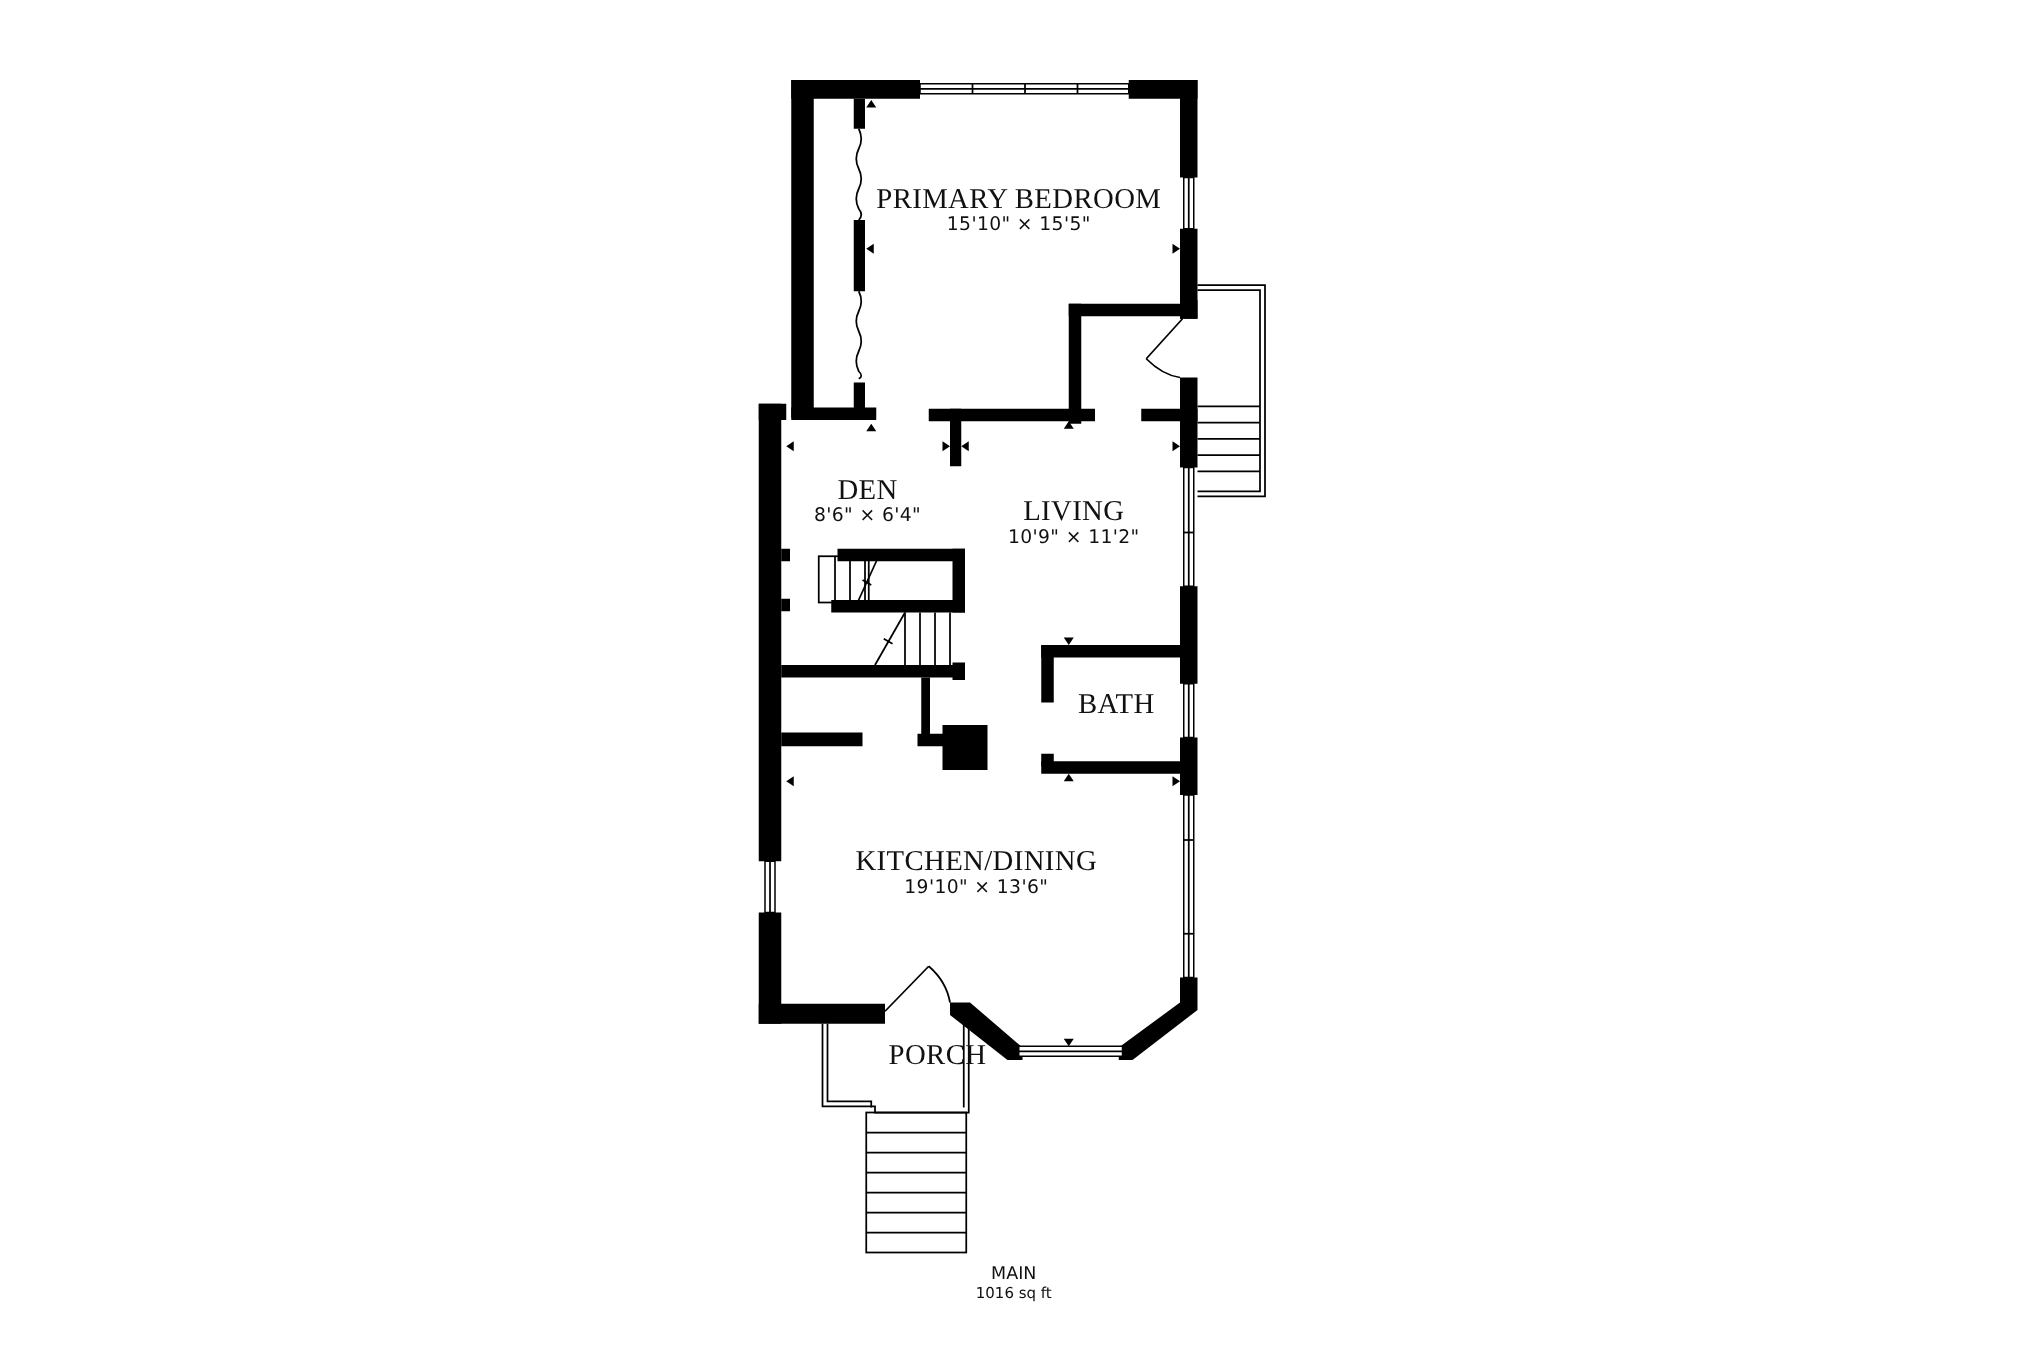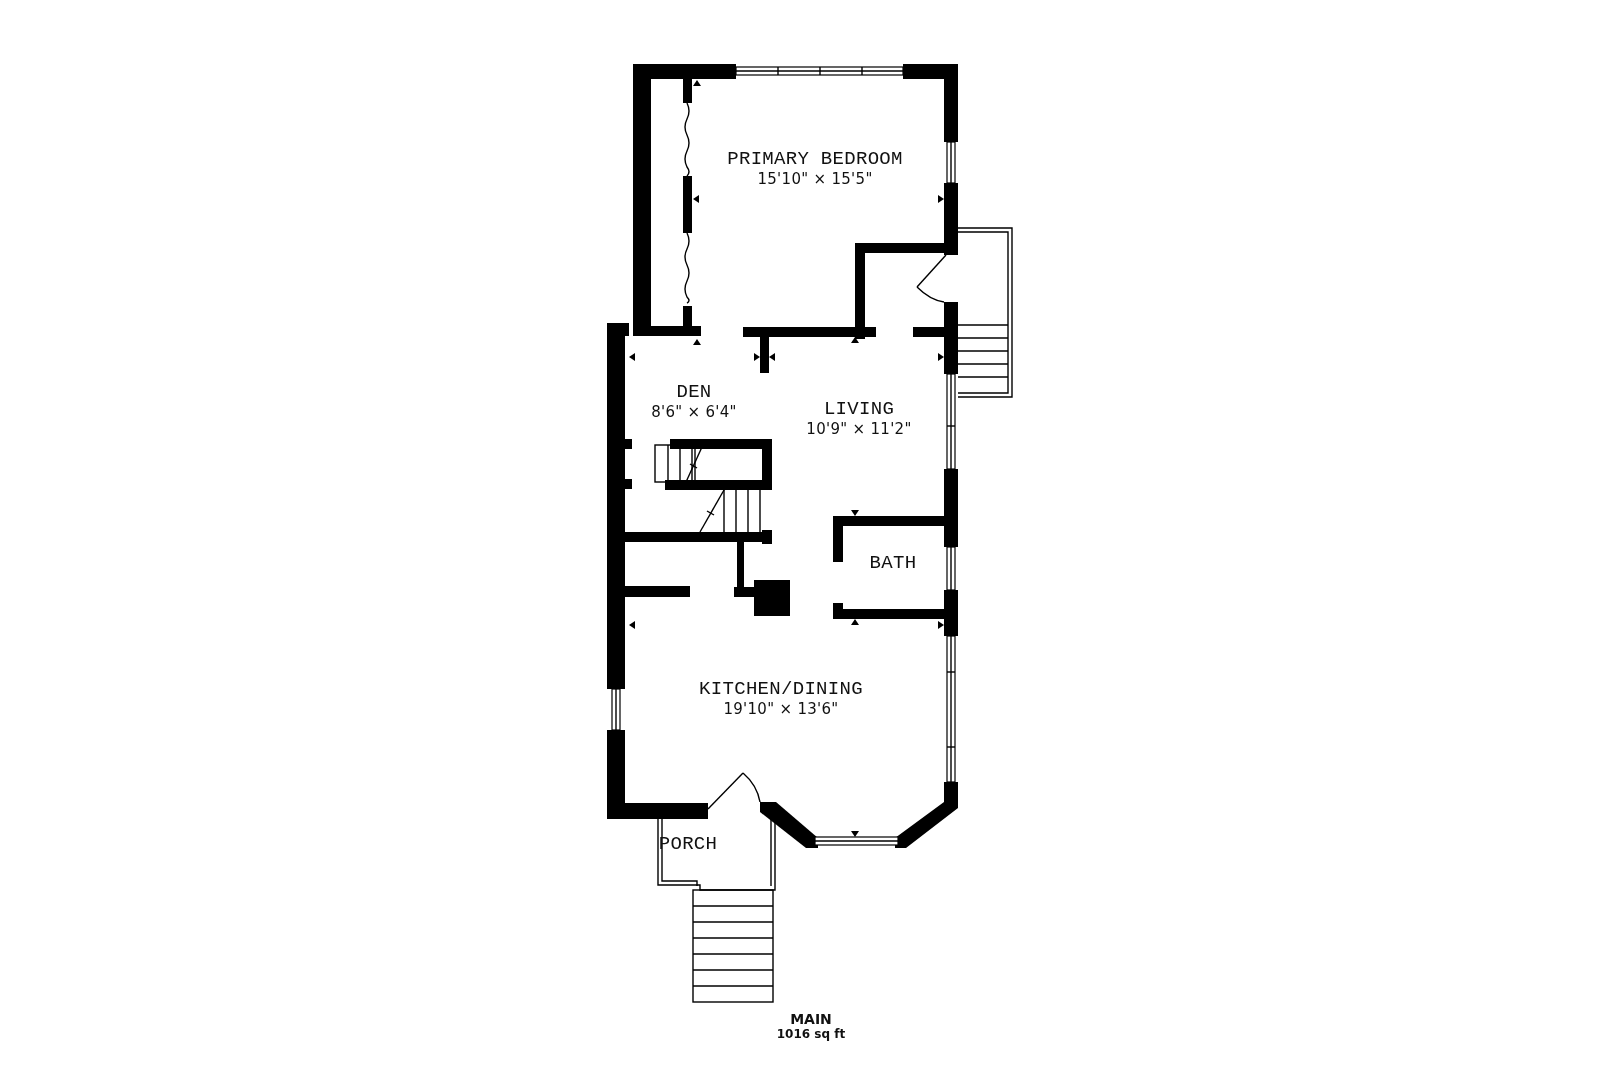--- a/index.html
+++ b/index.html
@@ -3,21 +3,21 @@
 <meta charset="utf-8">
 <style>
   html, body { margin: 0; padding: 0; background: #ffffff; }
   body { width: 1620px; height: 1080px; position: relative; overflow: hidden; font-family: "DejaVu Sans", sans-serif; }
   #plan { position: absolute; left: 0; top: 0; width: 1620px; height: 1080px; }
   .wall { fill: #000; }
   .thin { fill: none; stroke: #000; stroke-width: 1.4; }
   .win { fill: #fff; stroke: #000; stroke-width: 1.2; }
   .marker { fill: #000; }
   .label { position: absolute; transform: translateX(-50%); white-space: nowrap; text-align: center; color: #111; }
-  .room-name { font-family: Liberation Mono, monospace; font-size: 19px; letter-spacing: 0.3px; line-height: 22px; }
+  .room-name { font-family: Liberation Serif, serif; font-size: 23px; letter-spacing: 0.3px; line-height: 22px; }
   .room-dim { font-family: "DejaVu Sans", sans-serif; font-size: 15px; line-height: 18px; letter-spacing: 0.3px; }
   .floor-name { font-size: 14px; }
   .floor-area { font-size: 12px; }
 </style>
 </head>
 <body>
 
 <svg id="plan" viewBox="0 0 1620 1080" xmlns="http://www.w3.org/2000/svg">
 
   <g>
@@ -223,20 +223,20 @@
 
 <div class="label" style="left:893px; top:552px;">
   <div class="room-name">BATH</div>
 </div>
 
 <div class="label" style="left:781px; top:678px;">
   <div class="room-name">KITCHEN/DINING</div>
   <div class="room-dim">19'10" × 13'6"</div>
 </div>
 
-<div class="label" style="left:688px; top:833px;">
+<div class="label" style="left:750px; top:833px;">
   <div class="room-name">PORCH</div>
 </div>
 
-<div class="label" style="left:811px; top:1011px;font-weight:bold;">
+<div class="label" style="left:811px; top:1011px;">
   <div class="floor-name">MAIN</div>
   <div class="floor-area">1016 sq ft</div>
 </div>
 
 </body></html>

